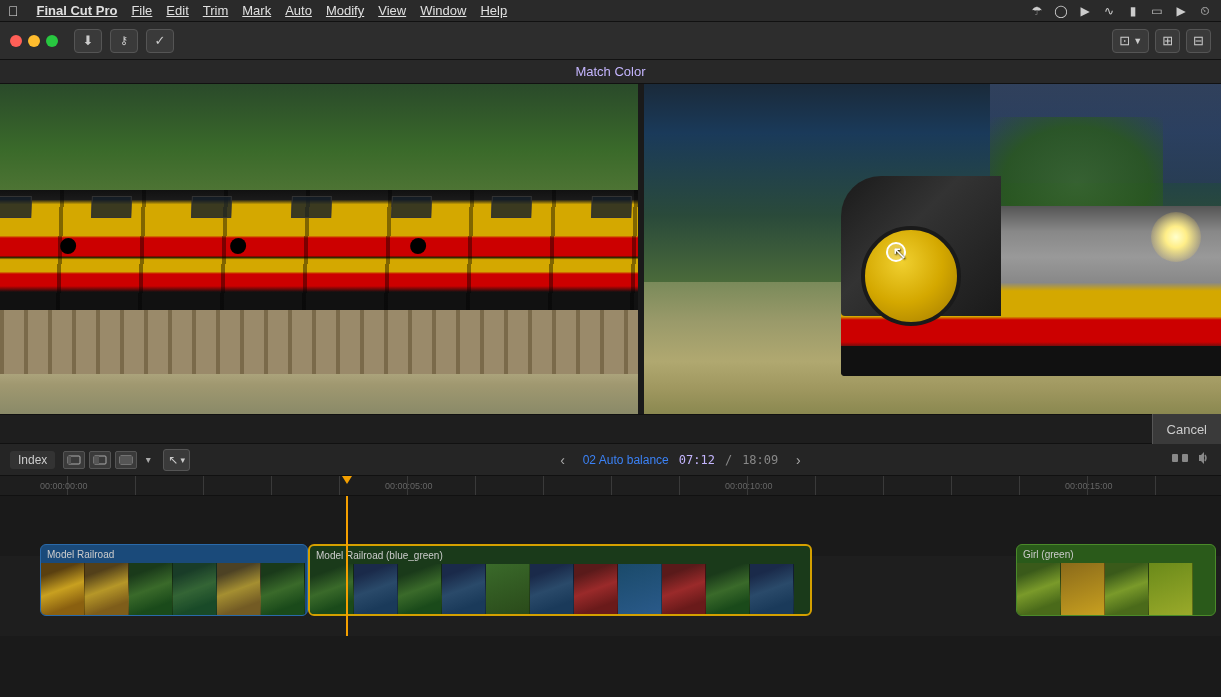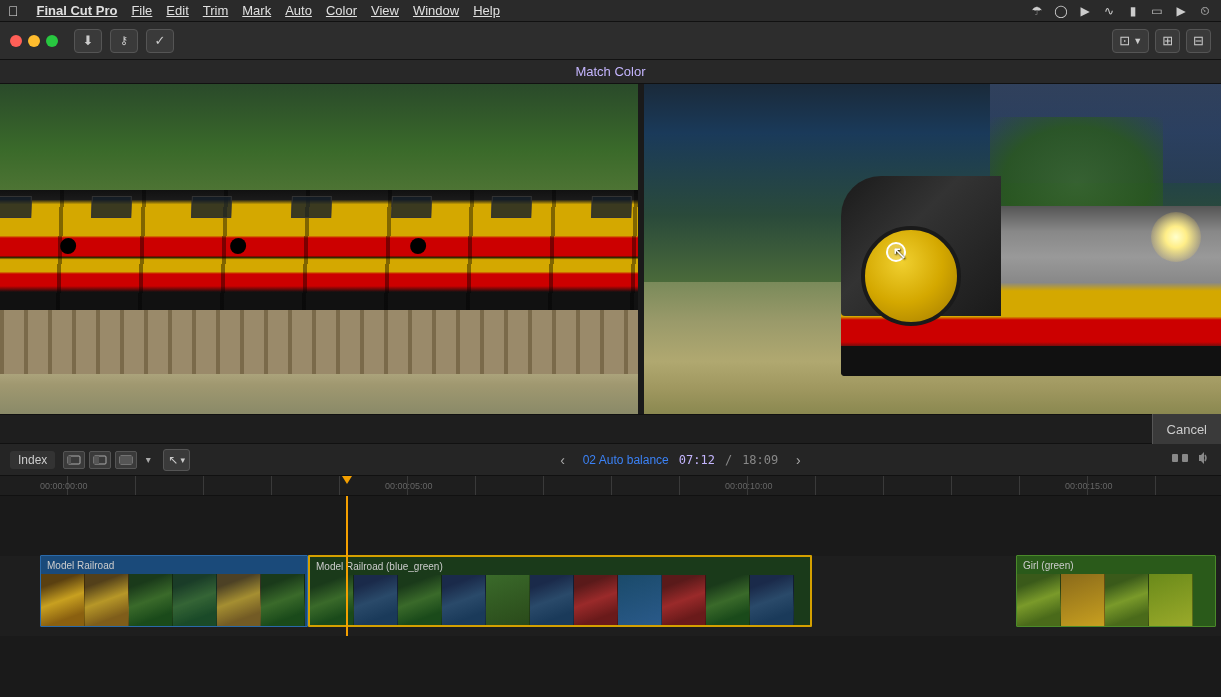--- a/index.html
+++ b/index.html
@@ -368,22 +368,22 @@
       height: 80px;
       position: relative;
       display: flex;
       align-items: center;
     }
 
     
     .clip {
       position: absolute;
       height: 72px;
-      bottom: 9px;
-      border-radius: 1px;
+      bottom: 20px;
+      border-radius: 6px;
       overflow: hidden;
       display: flex;
       align-items: center;
     }
 
     .clip-model-railroad {
       left: 40px;
       width: 268px;
       background: #1a4a7a;
       border: 1px solid #2a6aaa;
@@ -468,21 +468,21 @@
 <body>
 
 <div class="menubar">
   <span class="menubar-apple"></span>
   <span class="menubar-item bold">Final Cut Pro</span>
   <span class="menubar-item">File</span>
   <span class="menubar-item">Edit</span>
   <span class="menubar-item">Trim</span>
   <span class="menubar-item">Mark</span>
   <span class="menubar-item">Auto</span>
-  <span class="menubar-item">Color</span>
+  <span class="menubar-item">Modify</span>
   <span class="menubar-item">View</span>
   <span class="menubar-item">Window</span>
   <span class="menubar-item">Help</span>
   <div class="menubar-right">
     <span class="menubar-right-icon">☂</span>
     <span class="menubar-right-icon">◯</span>
     <span class="menubar-right-icon">▶</span>
     <span class="menubar-right-icon">∿</span>
     <span class="menubar-right-icon">▮</span>
     <span class="menubar-right-icon">▭</span>

